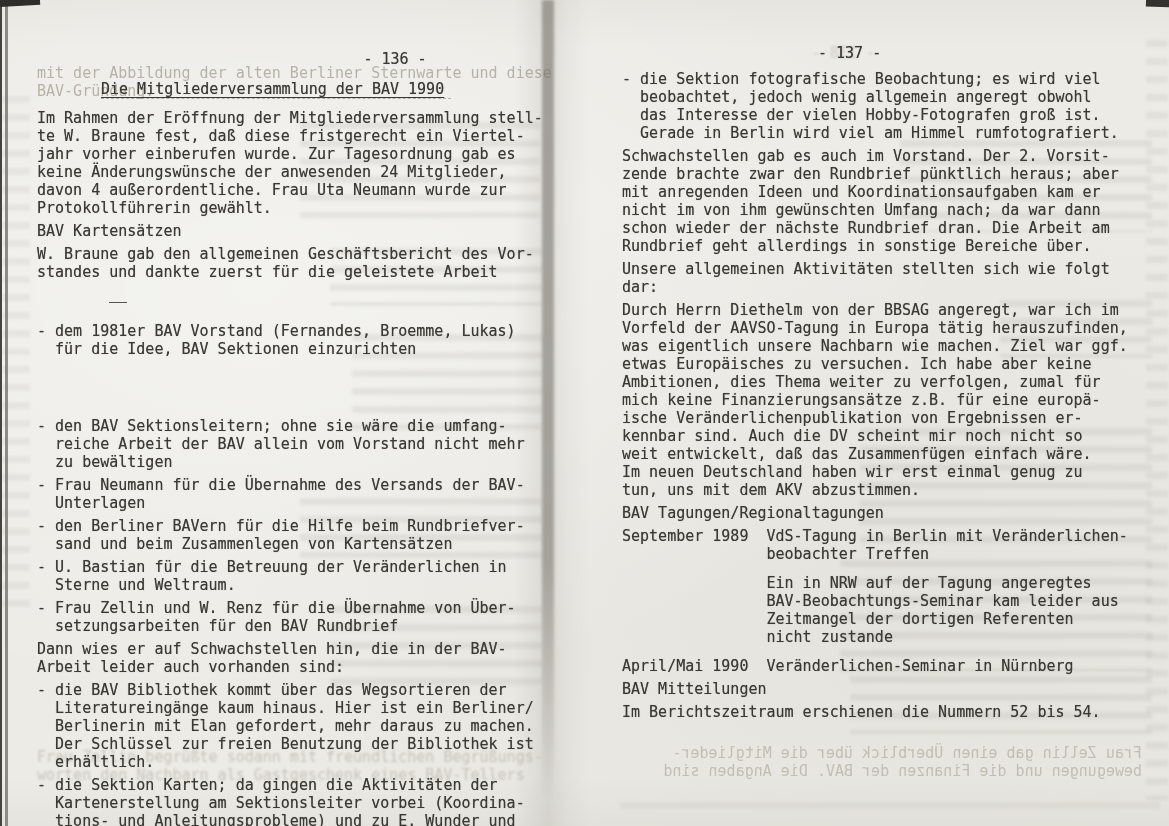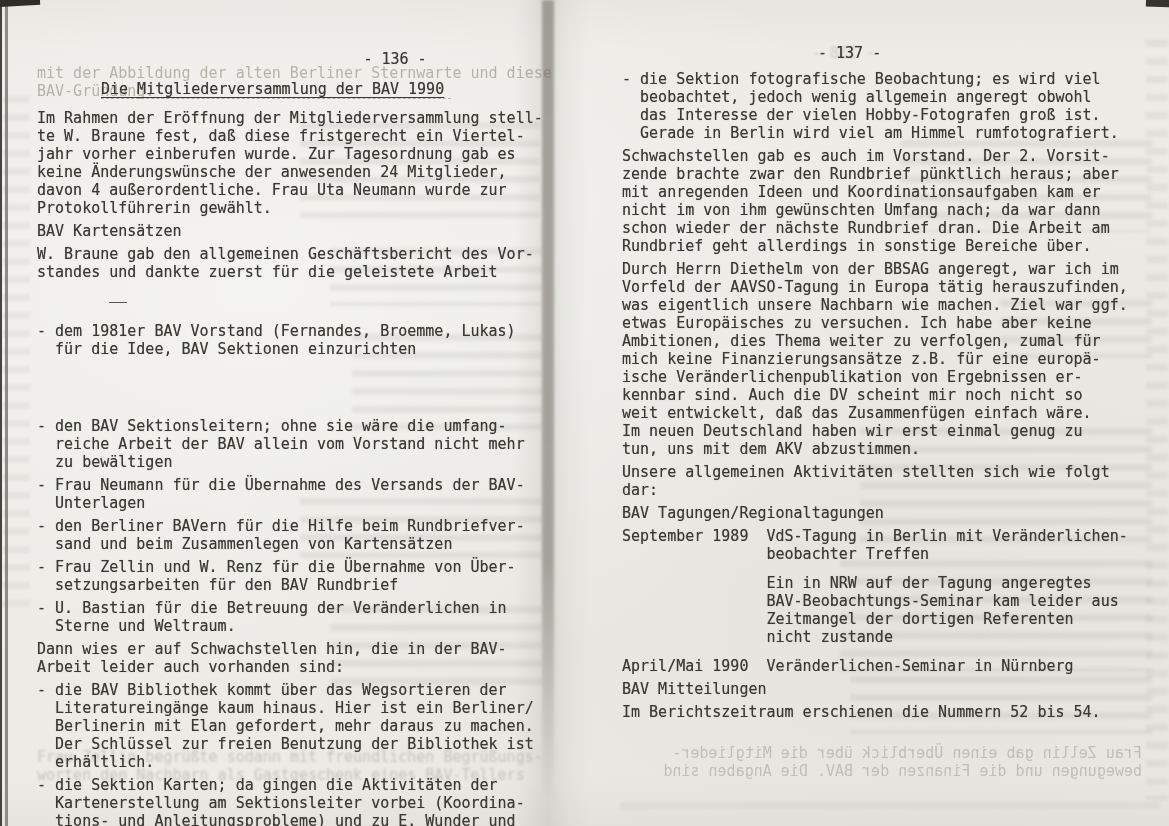--- a/index.html
+++ b/index.html
@@ -189,24 +189,24 @@
   für die Idee, BAV Sektionen einzurichten</div>
       <i class="u81"></i>
     </div>
     <div class="blk">- den BAV Sektionsleitern; ohne sie wäre die umfang-
   reiche Arbeit der BAV allein vom Vorstand nicht mehr
   zu bewältigen</div>
     <div class="blk">- Frau Neumann für die Übernahme des Versands der BAV-
   Unterlagen</div>
     <div class="blk">- den Berliner BAVern für die Hilfe beim Rundbriefver-
   sand und beim Zusammenlegen von Kartensätzen</div>
+    <div class="blk">- U. Bastian für die Betreuung der Veränderlichen in
+  Sterne und Weltraum.</div>
     <div class="blk">- Frau Zellin und W. Renz für die Übernahme von Über-
   setzungsarbeiten für den BAV Rundbrief</div>
-    <div class="blk">- U. Bastian für die Betreuung der Veränderlichen in
-  Sterne und Weltraum.</div>
     <div class="blk">Dann wies er auf Schwachstellen hin, die in der BAV-
 Arbeit leider auch vorhanden sind:</div>
     <div class="blk">- die BAV Bibliothek kommt über das Wegsortieren der
   Literatureingänge kaum hinaus. Hier ist ein Berliner/
   Berlinerin mit Elan gefordert, mehr daraus zu machen.
   Der Schlüssel zur freien Benutzung der Bibliothek ist
   erhältlich.</div>
     <div class="blk">- die Sektion Karten; da gingen die Aktivitäten der
   Kartenerstellung am Sektionsleiter vorbei (Koordina-
   tions- und Anleitungsprobleme) und zu E. Wunder und
@@ -218,33 +218,33 @@
     <div class="blk">- die Sektion fotografische Beobachtung; es wird viel
   beobachtet, jedoch wenig allgemein angeregt obwohl
   das Interesse der vielen Hobby-Fotografen groß ist.
   Gerade in Berlin wird viel am Himmel rumfotografiert.</div>
     <div class="blk">Schwachstellen gab es auch im Vorstand. Der 2. Vorsit-
 zende brachte zwar den Rundbrief pünktlich heraus; aber
 mit anregenden Ideen und Koordinationsaufgaben kam er
 nicht im von ihm gewünschten Umfang nach; da war dann
 schon wieder der nächste Rundbrief dran. Die Arbeit am
 Rundbrief geht allerdings in sonstige Bereiche über.</div>
+    <div class="blk">Unsere allgemeinen Aktivitäten stellten sich wie folgt
+dar:</div>
     <div class="blk">Durch Herrn Diethelm von der BBSAG angeregt, war ich im
 Vorfeld der AAVSO-Tagung in Europa tätig herauszufinden,
 was eigentlich unsere Nachbarn wie machen. Ziel war ggf.
 etwas Europäisches zu versuchen. Ich habe aber keine
 Ambitionen, dies Thema weiter zu verfolgen, zumal für
 mich keine Finanzierungsansätze z.B. für eine europä-
 ische Veränderlichenpublikation von Ergebnissen er-
 kennbar sind. Auch die DV scheint mir noch nicht so
 weit entwickelt, daß das Zusammenfügen einfach wäre.
 Im neuen Deutschland haben wir erst einmal genug zu
 tun, uns mit dem AKV abzustimmen.</div>
-    <div class="blk">Unsere allgemeinen Aktivitäten stellten sich wie folgt
-dar:</div>
     <div class="blk">BAV Tagungen/Regionaltagungen</div>
     <div class="blk gap-after">September 1989  VdS-Tagung in Berlin mit Veränderlichen-
                 beobachter Treffen</div>
     <div class="blk gap-after">                Ein in NRW auf der Tagung angeregtes
                 BAV-Beobachtungs-Seminar kam leider aus
                 Zeitmangel der dortigen Referenten
                 nicht zustande</div>
     <div class="blk">April/Mai 1990  Veränderlichen-Seminar in Nürnberg</div>
     <div class="blk">BAV Mitteilungen</div>
     <div class="blk">Im Berichtszeitraum erschienen die Nummern 52 bis 54.</div>

